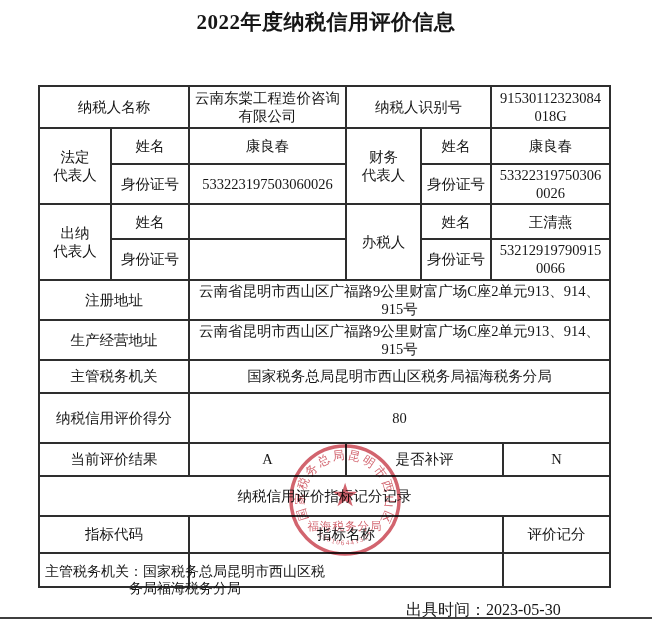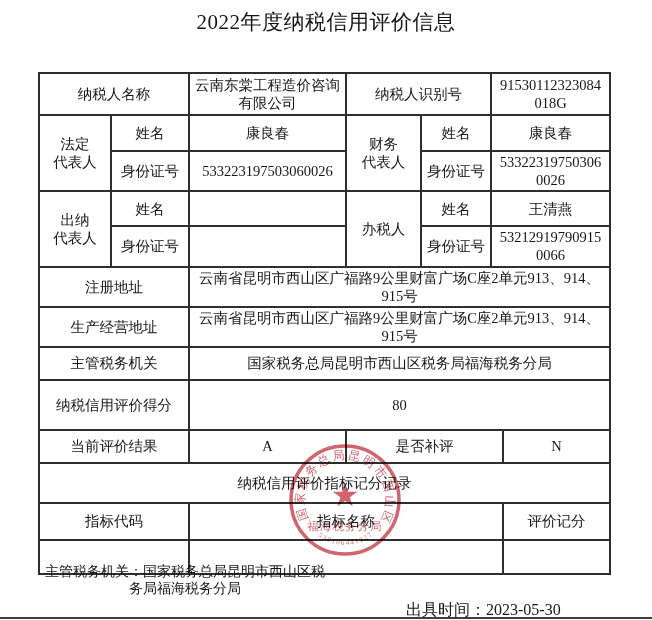--- a/index.html
+++ b/index.html
@@ -3,24 +3,24 @@
 <meta charset="utf-8">
 <style>
   html,body { margin:0; padding:0; background:#ffffff; }
   .page {
     position:relative; width:652px; height:620px; background:#ffffff;
     font-family:"Liberation Serif","DejaVu Serif",serif; color:#161616;
     overflow:hidden;
   }
   .title {
     position:absolute; top:8px; left:0; width:652px; text-align:center;
-    font-size:21px; font-weight:normal; letter-spacing:0.5px;
+    font-size:21px; font-weight:bold; letter-spacing:0.5px;
   }
   table.doc {
-    position:absolute; left:38px; top:72px; width:571px;
+    position:absolute; left:38px; top:85px; width:571px;
     border-collapse:collapse; table-layout:fixed; font-size:14.5px;
   }
   table.doc td {
     border:2px solid #2e2e2e; text-align:center; vertical-align:middle;
     padding:1px 5px; line-height:1.25; overflow:hidden;
   }
   .pre { white-space:pre-line; }
   .ba  { word-break:break-all;margin-left:48px; }
   .seal {
     position:absolute; left:287px; top:442px; width:116px; height:116px;

